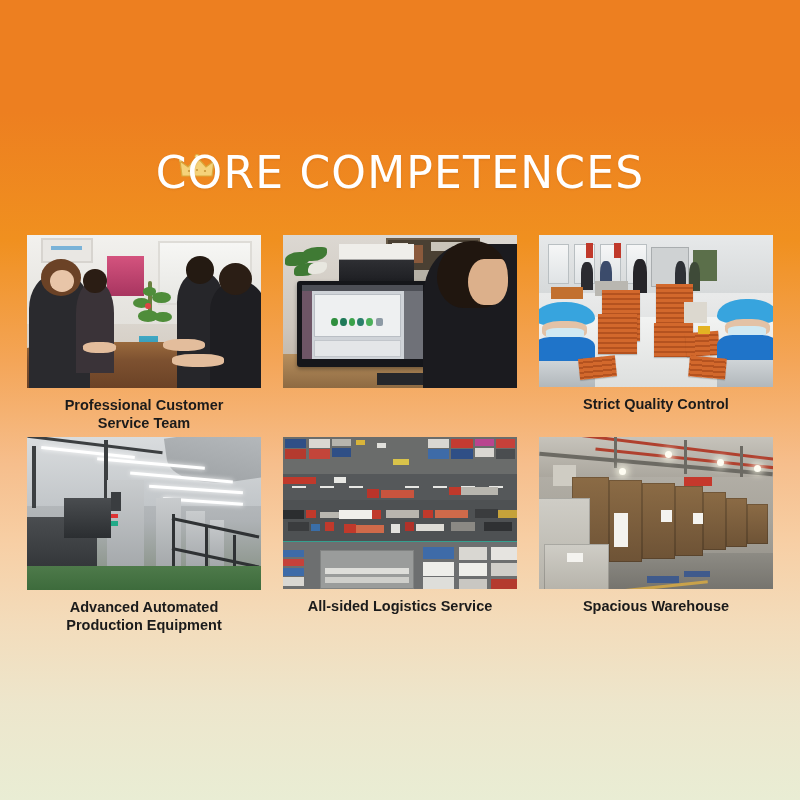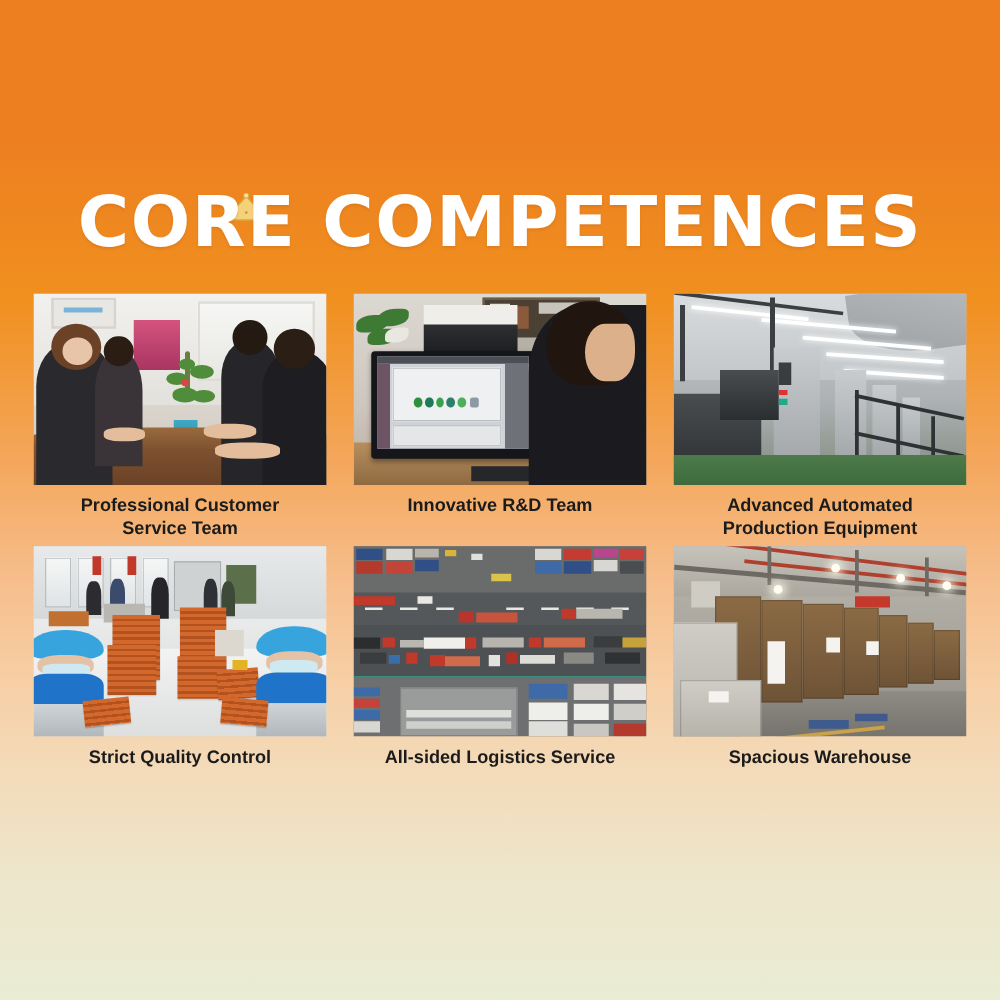--- a/index.html
+++ b/index.html
@@ -28,22 +28,22 @@
     text-align: center;
   }
   .crown {
     position: absolute;
     left: 179px; top: 4px;
     width: 36px; height: 26px;
   }
   .page-title {
     display: inline-block;
     position: relative;
-    font-size: 56px;
-    font-weight: bold;
+    font-size: 44px;
+    font-weight: normal;
     letter-spacing: 1.2px;
     color: #FFFFFF;
     line-height: 1.05;
     font-family: "DejaVu Sans", sans-serif;
     text-shadow: 0 1px 2px rgba(150,70,10,.18);
   }
 
   
   .grid {
     position: absolute;
@@ -290,53 +290,20 @@
             <i style="left:78%;background:#8d9aa5;border-radius:2px"></i>
           </div>
           <div class="s-low"></div>
         </div>
       </div>
       <div class="kbd"></div>
       <div class="man"></div>
       <div class="man-h"></div>
       <div class="man-f"></div>
     </div>
-    <div class="caption">Innovative R&amp;D Team</div>
-  </div>
-
-  <div class="cell">
-    <div class="photo p3">
-      <div class="ceil"></div>
-      <div class="duct"></div>
-      <div class="lamp" style="left:6%;top:9%;width:40%;transform:rotate(6deg)"></div>
-      <div class="lamp" style="left:30%;top:16%;width:46%;transform:rotate(5deg)"></div>
-      <div class="lamp" style="left:44%;top:25%;width:44%;transform:rotate(5deg)"></div>
-      <div class="lamp" style="left:52%;top:33%;width:40%;transform:rotate(4deg)"></div>
-      <div class="lamp" style="left:58%;top:41%;width:34%;transform:rotate(4deg)"></div>
-      <div class="beam" style="left:0;top:4%;width:58%;height:3px;transform:rotate(7deg)"></div>
-      <div class="beam" style="left:33%;top:2%;width:4px;height:64%"></div>
-      <div class="beam" style="left:2%;top:6%;width:4px;height:40%"></div>
-      <div class="mach" style="left:34%;top:28%;width:16%;height:66%"></div>
-      <div class="mach" style="left:55%;top:40%;width:11%;height:52%"></div>
-      <div class="mach" style="left:68%;top:48%;width:8%;height:42%"></div>
-      <div class="mach" style="left:78%;top:54%;width:6%;height:34%"></div>
-      <div class="machDark" style="left:0;top:52%;width:30%;height:46%;border-radius:0 28% 0 0"></div>
-      <div class="machDark" style="left:16%;top:40%;width:20%;height:26%"></div>
-      <div style="position:absolute;left:36%;top:36%;width:4%;height:12%;background:#3a3d40"></div>
-      <div style="position:absolute;left:36%;top:50%;width:3%;height:3%;background:#d33"></div>
-      <div style="position:absolute;left:36%;top:55%;width:3%;height:3%;background:#2a8"></div>
-      <div class="rail" style="left:62%;top:50%;width:3px;height:44%"></div>
-      <div class="rail" style="left:62%;top:52%;width:38%;height:3px;transform:rotate(12deg);transform-origin:left"></div>
-      <div class="rail" style="left:62%;top:72%;width:38%;height:3px;transform:rotate(12deg);transform-origin:left"></div>
-      <div class="rail" style="left:76%;top:58%;width:3px;height:32%"></div>
-      <div class="rail" style="left:88%;top:64%;width:3px;height:26%"></div>
-      <div class="floor"></div>
-    </div>
-    <div class="caption">Advanced Automated
-Production Equipment</div>
   </div>
 
   <div class="cell row2">
     <div class="photo p4">
       <div class="bgwall"></div>
       <div class="win4" style="left:4%"></div>
       <div class="win4" style="left:15%"></div>
       <div class="win4" style="left:26%"></div>
       <div class="win4" style="left:37%"></div>
       <div style="position:absolute;left:20%;top:5%;width:3%;height:10%;background:#c0392b"></div>
@@ -367,20 +334,52 @@
       <div class="w" style="right:-2%;top:42%;width:26%;height:60%">
         <div class="cap"></div>
           <div class="face"></div>
           <div class="mask"></div>
           <div class="body"></div>
       </div>
       <div class="stack" style="left:17%;top:80%;width:16%;height:14%;transform:rotate(-6deg)"></div>
       <div class="stack" style="left:64%;top:80%;width:16%;height:14%;transform:rotate(5deg)"></div>
     </div>
     <div class="caption">Strict Quality Control</div>
+  </div>
+
+  <div class="cell">
+    <div class="photo p3">
+      <div class="ceil"></div>
+      <div class="duct"></div>
+      <div class="lamp" style="left:6%;top:9%;width:40%;transform:rotate(6deg)"></div>
+      <div class="lamp" style="left:30%;top:16%;width:46%;transform:rotate(5deg)"></div>
+      <div class="lamp" style="left:44%;top:25%;width:44%;transform:rotate(5deg)"></div>
+      <div class="lamp" style="left:52%;top:33%;width:40%;transform:rotate(4deg)"></div>
+      <div class="lamp" style="left:58%;top:41%;width:34%;transform:rotate(4deg)"></div>
+      <div class="beam" style="left:0;top:4%;width:58%;height:3px;transform:rotate(7deg)"></div>
+      <div class="beam" style="left:33%;top:2%;width:4px;height:64%"></div>
+      <div class="beam" style="left:2%;top:6%;width:4px;height:40%"></div>
+      <div class="mach" style="left:34%;top:28%;width:16%;height:66%"></div>
+      <div class="mach" style="left:55%;top:40%;width:11%;height:52%"></div>
+      <div class="mach" style="left:68%;top:48%;width:8%;height:42%"></div>
+      <div class="mach" style="left:78%;top:54%;width:6%;height:34%"></div>
+      <div class="machDark" style="left:0;top:52%;width:30%;height:46%;border-radius:0 28% 0 0"></div>
+      <div class="machDark" style="left:16%;top:40%;width:20%;height:26%"></div>
+      <div style="position:absolute;left:36%;top:36%;width:4%;height:12%;background:#3a3d40"></div>
+      <div style="position:absolute;left:36%;top:50%;width:3%;height:3%;background:#d33"></div>
+      <div style="position:absolute;left:36%;top:55%;width:3%;height:3%;background:#2a8"></div>
+      <div class="rail" style="left:62%;top:50%;width:3px;height:44%"></div>
+      <div class="rail" style="left:62%;top:52%;width:38%;height:3px;transform:rotate(12deg);transform-origin:left"></div>
+      <div class="rail" style="left:62%;top:72%;width:38%;height:3px;transform:rotate(12deg);transform-origin:left"></div>
+      <div class="rail" style="left:76%;top:58%;width:3px;height:32%"></div>
+      <div class="rail" style="left:88%;top:64%;width:3px;height:26%"></div>
+      <div class="floor"></div>
+    </div>
+    <div class="caption">Advanced Automated
+Production Equipment</div>
   </div>
 
   <div class="cell row2">
     <div class="photo p6">
       <div class="lot" style="left:0;top:0;width:100%;height:24%;background:#6a6c6b"></div>
       <div class="cont" style="left:1%;top:1%;width:9%;height:6%;background:#2f4f86"></div>
       <div class="cont" style="left:1%;top:8%;width:9%;height:6%;background:#b43a2e"></div>
       <div class="cont" style="left:11%;top:1%;width:9%;height:6%;background:#d9d7d2"></div>
       <div class="cont" style="left:11%;top:8%;width:9%;height:6%;background:#c3453a"></div>
       <div class="cont" style="left:21%;top:1%;width:8%;height:5%;background:#b7b5ae"></div>

